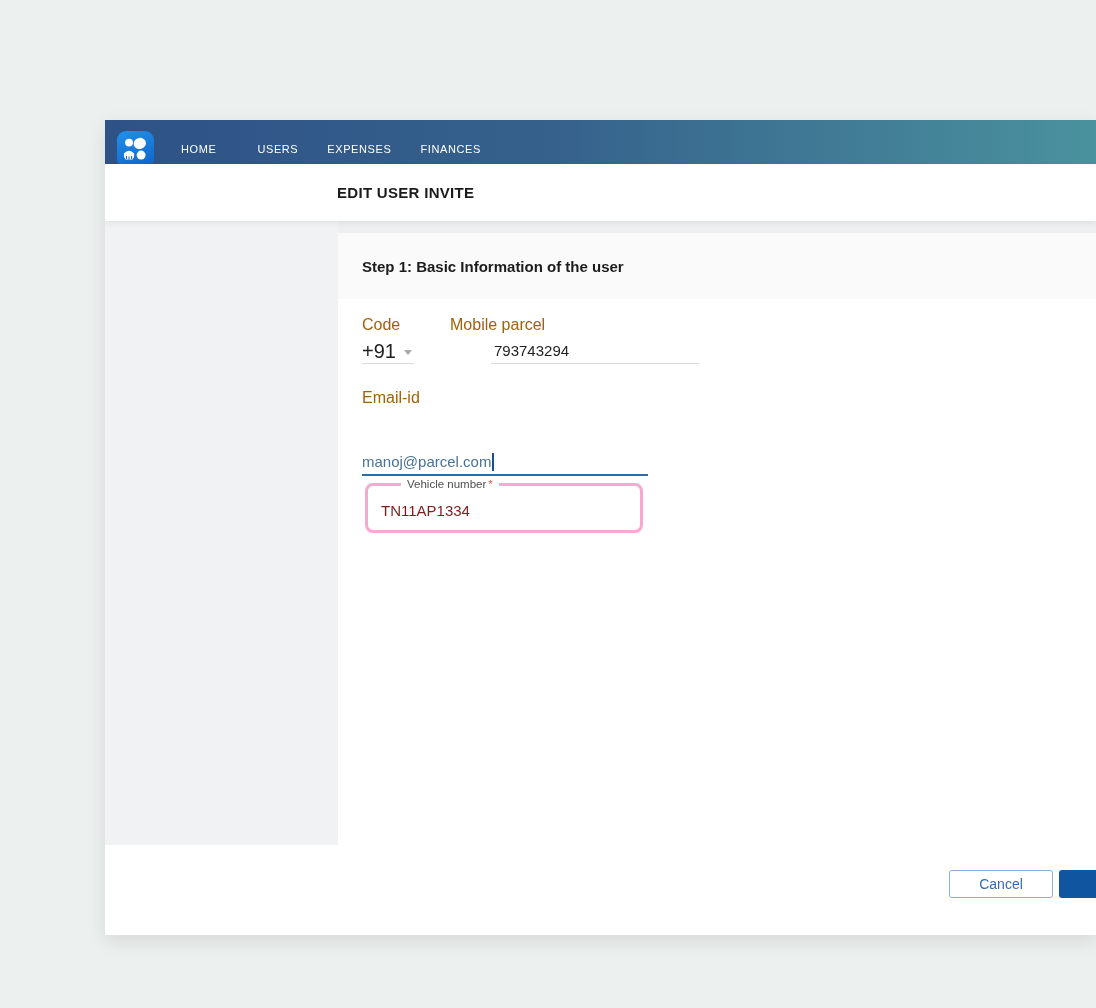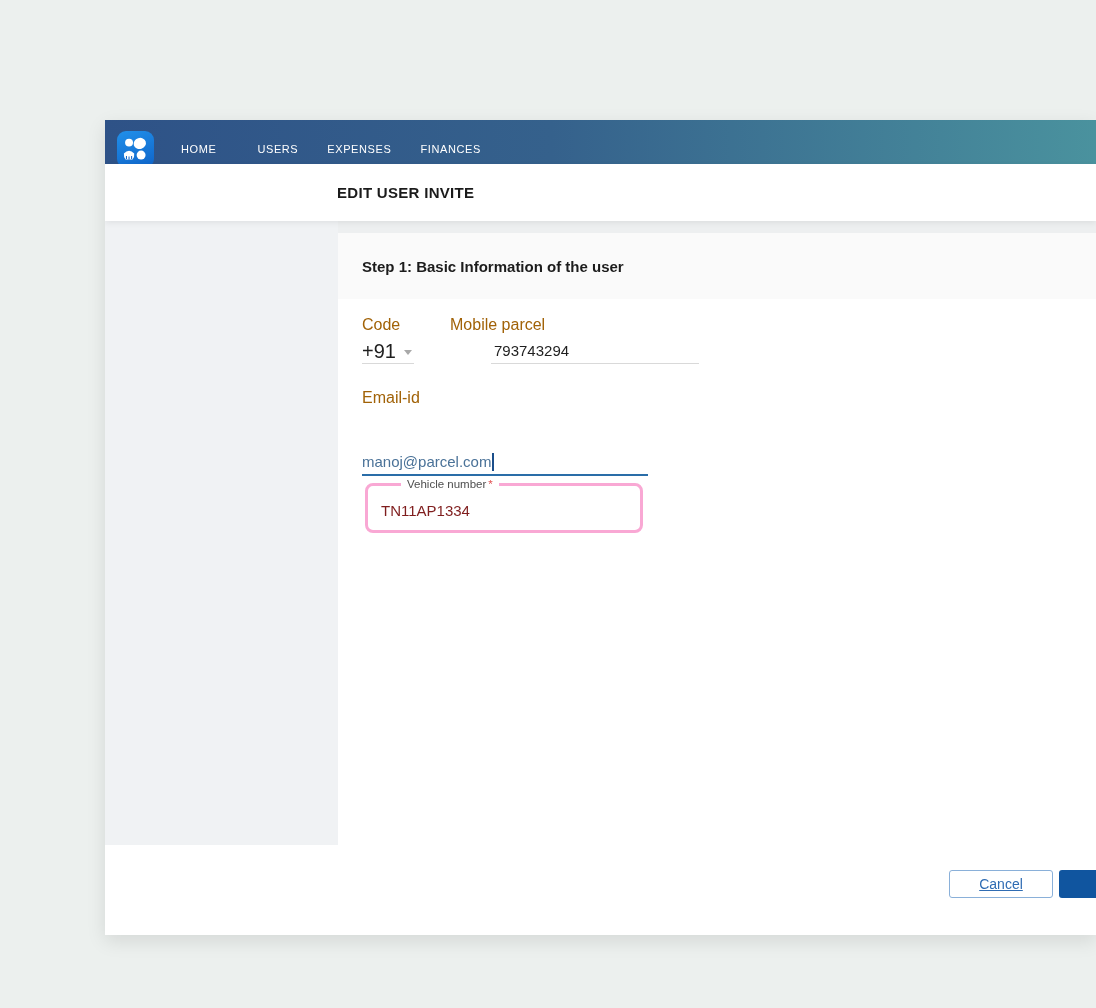--- a/index.html
+++ b/index.html
@@ -104,21 +104,20 @@
     font-family: Liberation Sans, sans-serif;
     font-size: 15px; color: #7f1d1d; padding: 4px 0 0 13px; border-radius: 8px;
   }
   
   .footer { position: relative; height: 76px; background: #ffffff; }
   .cancel-button {
     position: absolute; left: 844px; top: 25px; width: 104px; height: 28px;
     background: #ffffff; border: 1px solid #8ab0d9; border-radius: 3px;
     color: #2f6cb3; font-size: 14px; font-family: "Liberation Sans", sans-serif;
     cursor: pointer;
-    text-decoration: underline;
   }
   .primary-button {
     position: absolute; left: 954px; top: 25px; width: 100px; height: 28px;
     background: #10559f; border: none; border-radius: 3px;
     color: #ffffff; font-size: 14px; font-family: "Liberation Sans", sans-serif;
     cursor: pointer; overflow: hidden;
   }
 </style>
 </head>
 <body>

